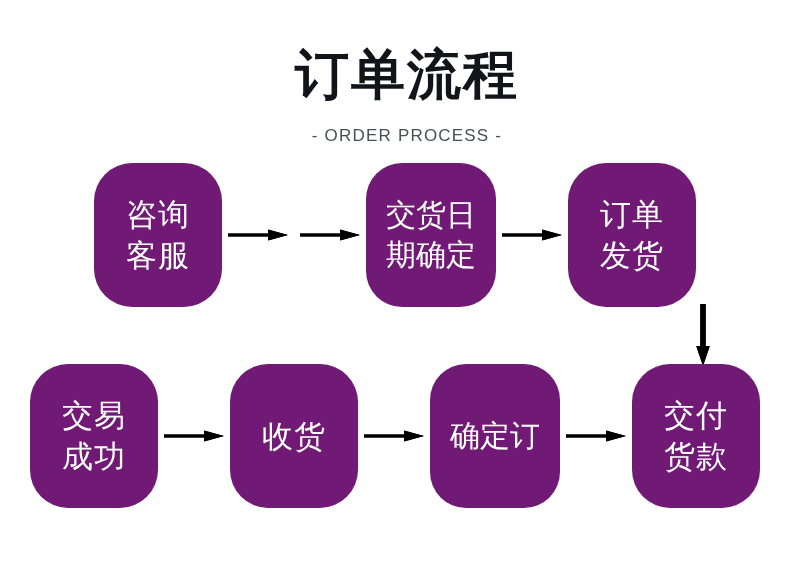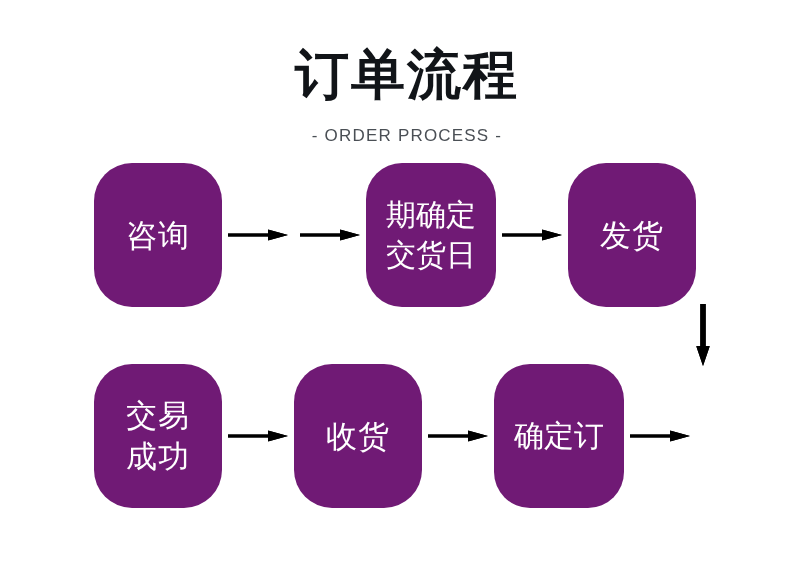--- a/index.html
+++ b/index.html
@@ -121,50 +121,52 @@
   <h1 class="page-title">订单流程</h1>
   <div class="page-subtitle">- ORDER PROCESS -</div>
 </div>
 
 <div class="flow">
 
   <div class="flow-row row-top">
 
     <div class="node">
       <span class="node-line">咨询</span>
+      <span class="node-line">客服</span>
     </div>
 
     <div class="arrow-h">
       <svg width="60" height="30" viewBox="0 0 60 30" aria-hidden="true">
         <path d="M0 13.3 H40 V9.5 L60 15 L40 20.5 V16.7 H0 Z" fill="#000"></path>
         <path d="M40 9.5 L60 15 L40 20.5 L47 15 Z" fill="#000"></path>
       </svg>
     </div>
 
 
     <div class="arrow-h">
       <svg width="60" height="30" viewBox="0 0 60 30" aria-hidden="true">
         <path d="M0 13.3 H40 V9.5 L60 15 L40 20.5 V16.7 H0 Z" fill="#000"></path>
         <path d="M40 9.5 L60 15 L40 20.5 L47 15 Z" fill="#000"></path>
       </svg>
     </div>
 
     <div class="node wide">
+      <span class="node-line">交货日</span>
       <span class="node-line">期确定</span>
-      <span class="node-line">交货日</span>
-    </div>
-
-    <div class="arrow-h">
-      <svg width="60" height="30" viewBox="0 0 60 30" aria-hidden="true">
-        <path d="M0 13.3 H40 V9.5 L60 15 L40 20.5 V16.7 H0 Z" fill="#000"></path>
-        <path d="M40 9.5 L60 15 L40 20.5 L47 15 Z" fill="#000"></path>
-      </svg>
-    </div>
-
-    <div class="node">
+    </div>
+
+    <div class="arrow-h">
+      <svg width="60" height="30" viewBox="0 0 60 30" aria-hidden="true">
+        <path d="M0 13.3 H40 V9.5 L60 15 L40 20.5 V16.7 H0 Z" fill="#000"></path>
+        <path d="M40 9.5 L60 15 L40 20.5 L47 15 Z" fill="#000"></path>
+      </svg>
+    </div>
+
+    <div class="node">
+      <span class="node-line">订单</span>
       <span class="node-line">发货</span>
     </div>
 
   </div>
 
   <div class="arrow-v">
     <svg width="40" height="62" viewBox="0 0 40 62" aria-hidden="true">
       <path d="M17.1 0 H22.9 V42 H26.8 L20 62 L13.2 42 H17.1 Z" fill="#000"></path>
       <path d="M26.8 42 L20 62 L13.2 42 L20 49 Z" fill="#000"></path>
     </svg>
@@ -199,16 +201,20 @@
       <span class="node-line">确定订</span>
     </div>
 
     <div class="arrow-h">
       <svg width="60" height="30" viewBox="0 0 60 30" aria-hidden="true">
         <path d="M0 13.3 H40 V9.5 L60 15 L40 20.5 V16.7 H0 Z" fill="#000"></path>
         <path d="M40 9.5 L60 15 L40 20.5 L47 15 Z" fill="#000"></path>
       </svg>
     </div>
 
+    <div class="node">
+      <span class="node-line">交付</span>
+      <span class="node-line">货款</span>
+    </div>
 
   </div>
 
 </div>
 
 </body></html>

